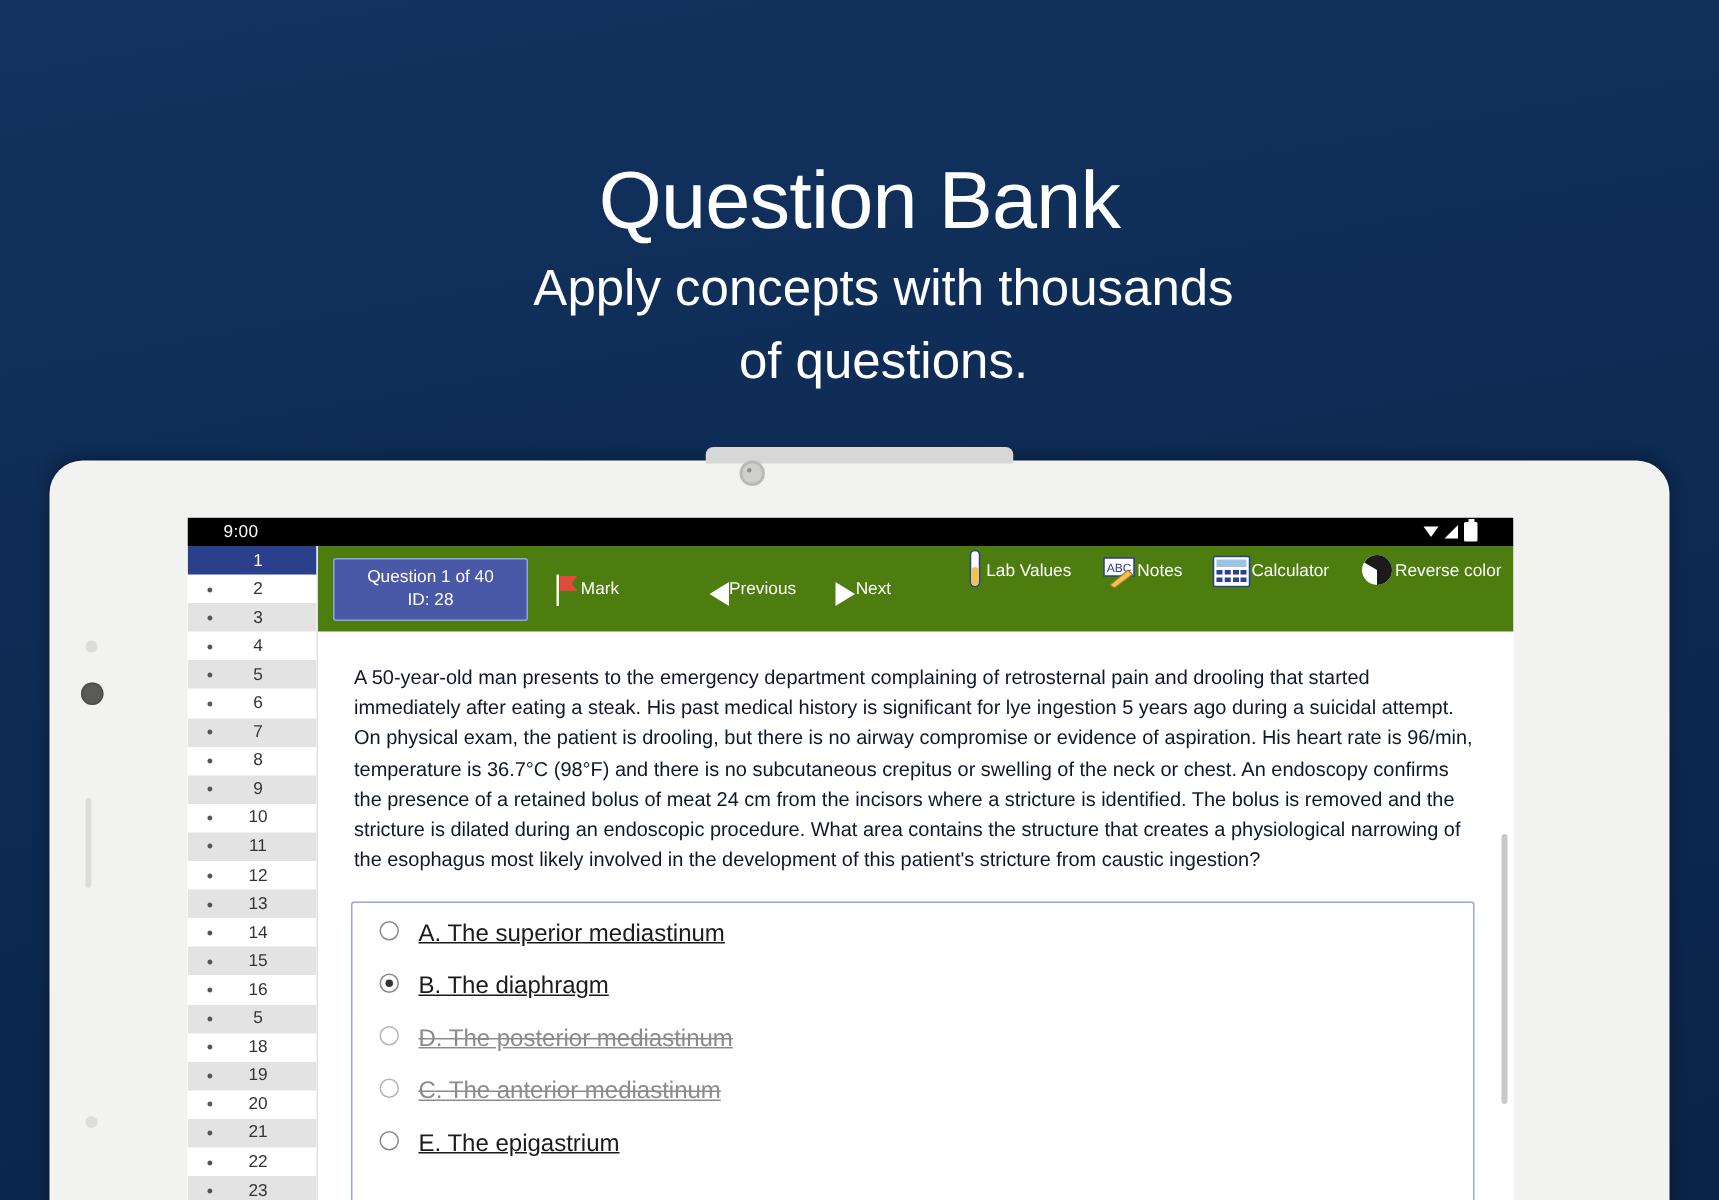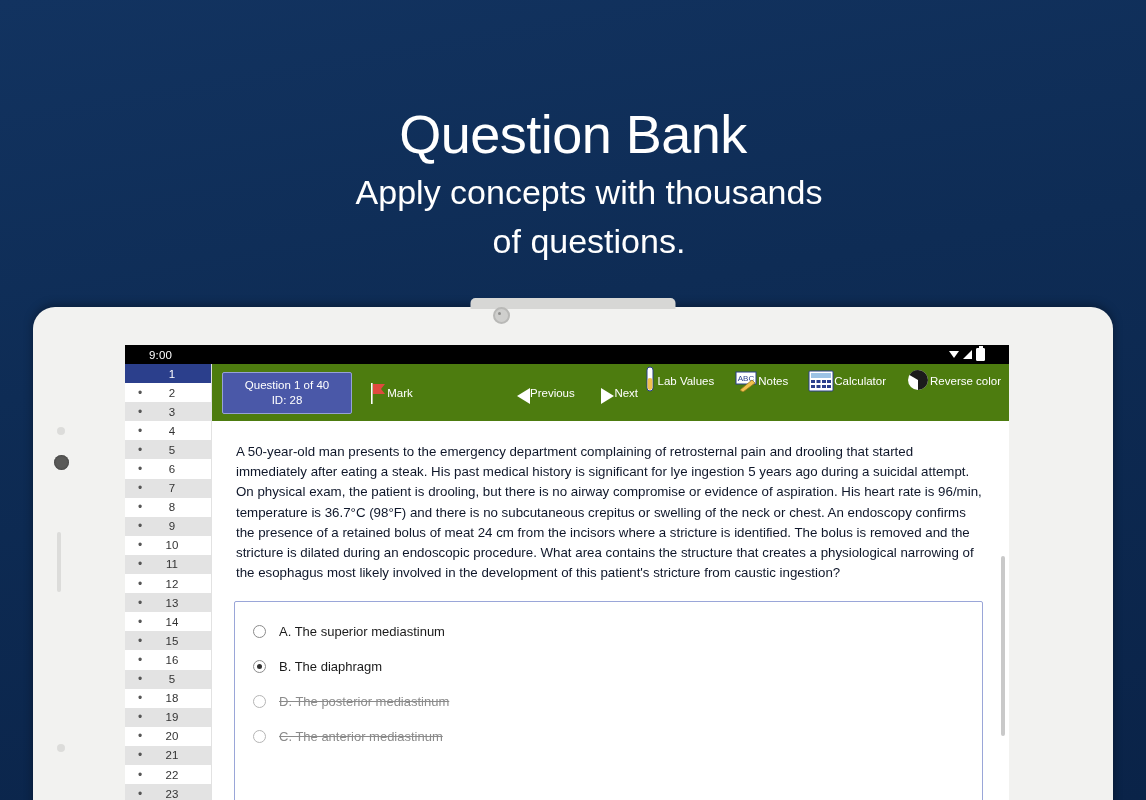--- a/index.html
+++ b/index.html
@@ -239,21 +239,21 @@
     height: 24px;
     display: flex;
     align-items: flex-end;
     justify-content: center;
     margin-bottom: 2px;
   }
   .tool-mark { margin-left: 16px; }
   .tool-nav-group {
     display: flex;
     gap: 22px;
-    margin-left: 103px;
+    margin-left: 59px;
   }
   .tool-right-group {
     display: flex;
     gap: 20px;
     position: absolute;
     right: 8px;
     top: 4px;
     align-items: flex-start;
   }
   .tri-left {
@@ -280,25 +280,26 @@
   
   .answers {
     margin: 18px 26px 0 22px;
     border: 1px solid #9aa6d8;
     border-radius: 2px;
     padding: 12px 0 10px 0;
     flex: 1;
   }
   .answer {
     display: flex;
-    align-items: center;
+    align-items: flex-start;
     height: 35px;
     padding-left: 18px;
-    font-size: 13px;
+    font-size: 16px;
     color: #1b1b1b;
+    text-decoration: underline;
   }
   .radio {
     width: 13px;
     height: 13px;
     border-radius: 50%;
     border: 1.4px solid #8b8b8b;
     margin-right: 13px;
     flex: 0 0 13px;
     box-sizing: border-box;
     position: relative;
@@ -568,20 +569,24 @@
             <span class="atext">B. The diaphragm</span>
           </div>
           <div class="answer struck">
             <span class="radio"></span>
             <span class="atext">D. The posterior mediastinum</span>
           </div>
           <div class="answer struck">
             <span class="radio"></span>
             <span class="atext">C. The anterior mediastinum</span>
           </div>
+          <div class="answer">
+            <span class="radio"></span>
+            <span class="atext">E. The epigastrium</span>
+          </div>
         </div>
 
         <div class="scroll-track">
           <div class="scroll-thumb"></div>
         </div>
       </div>
     </div>
   </div>
 </div>
 

